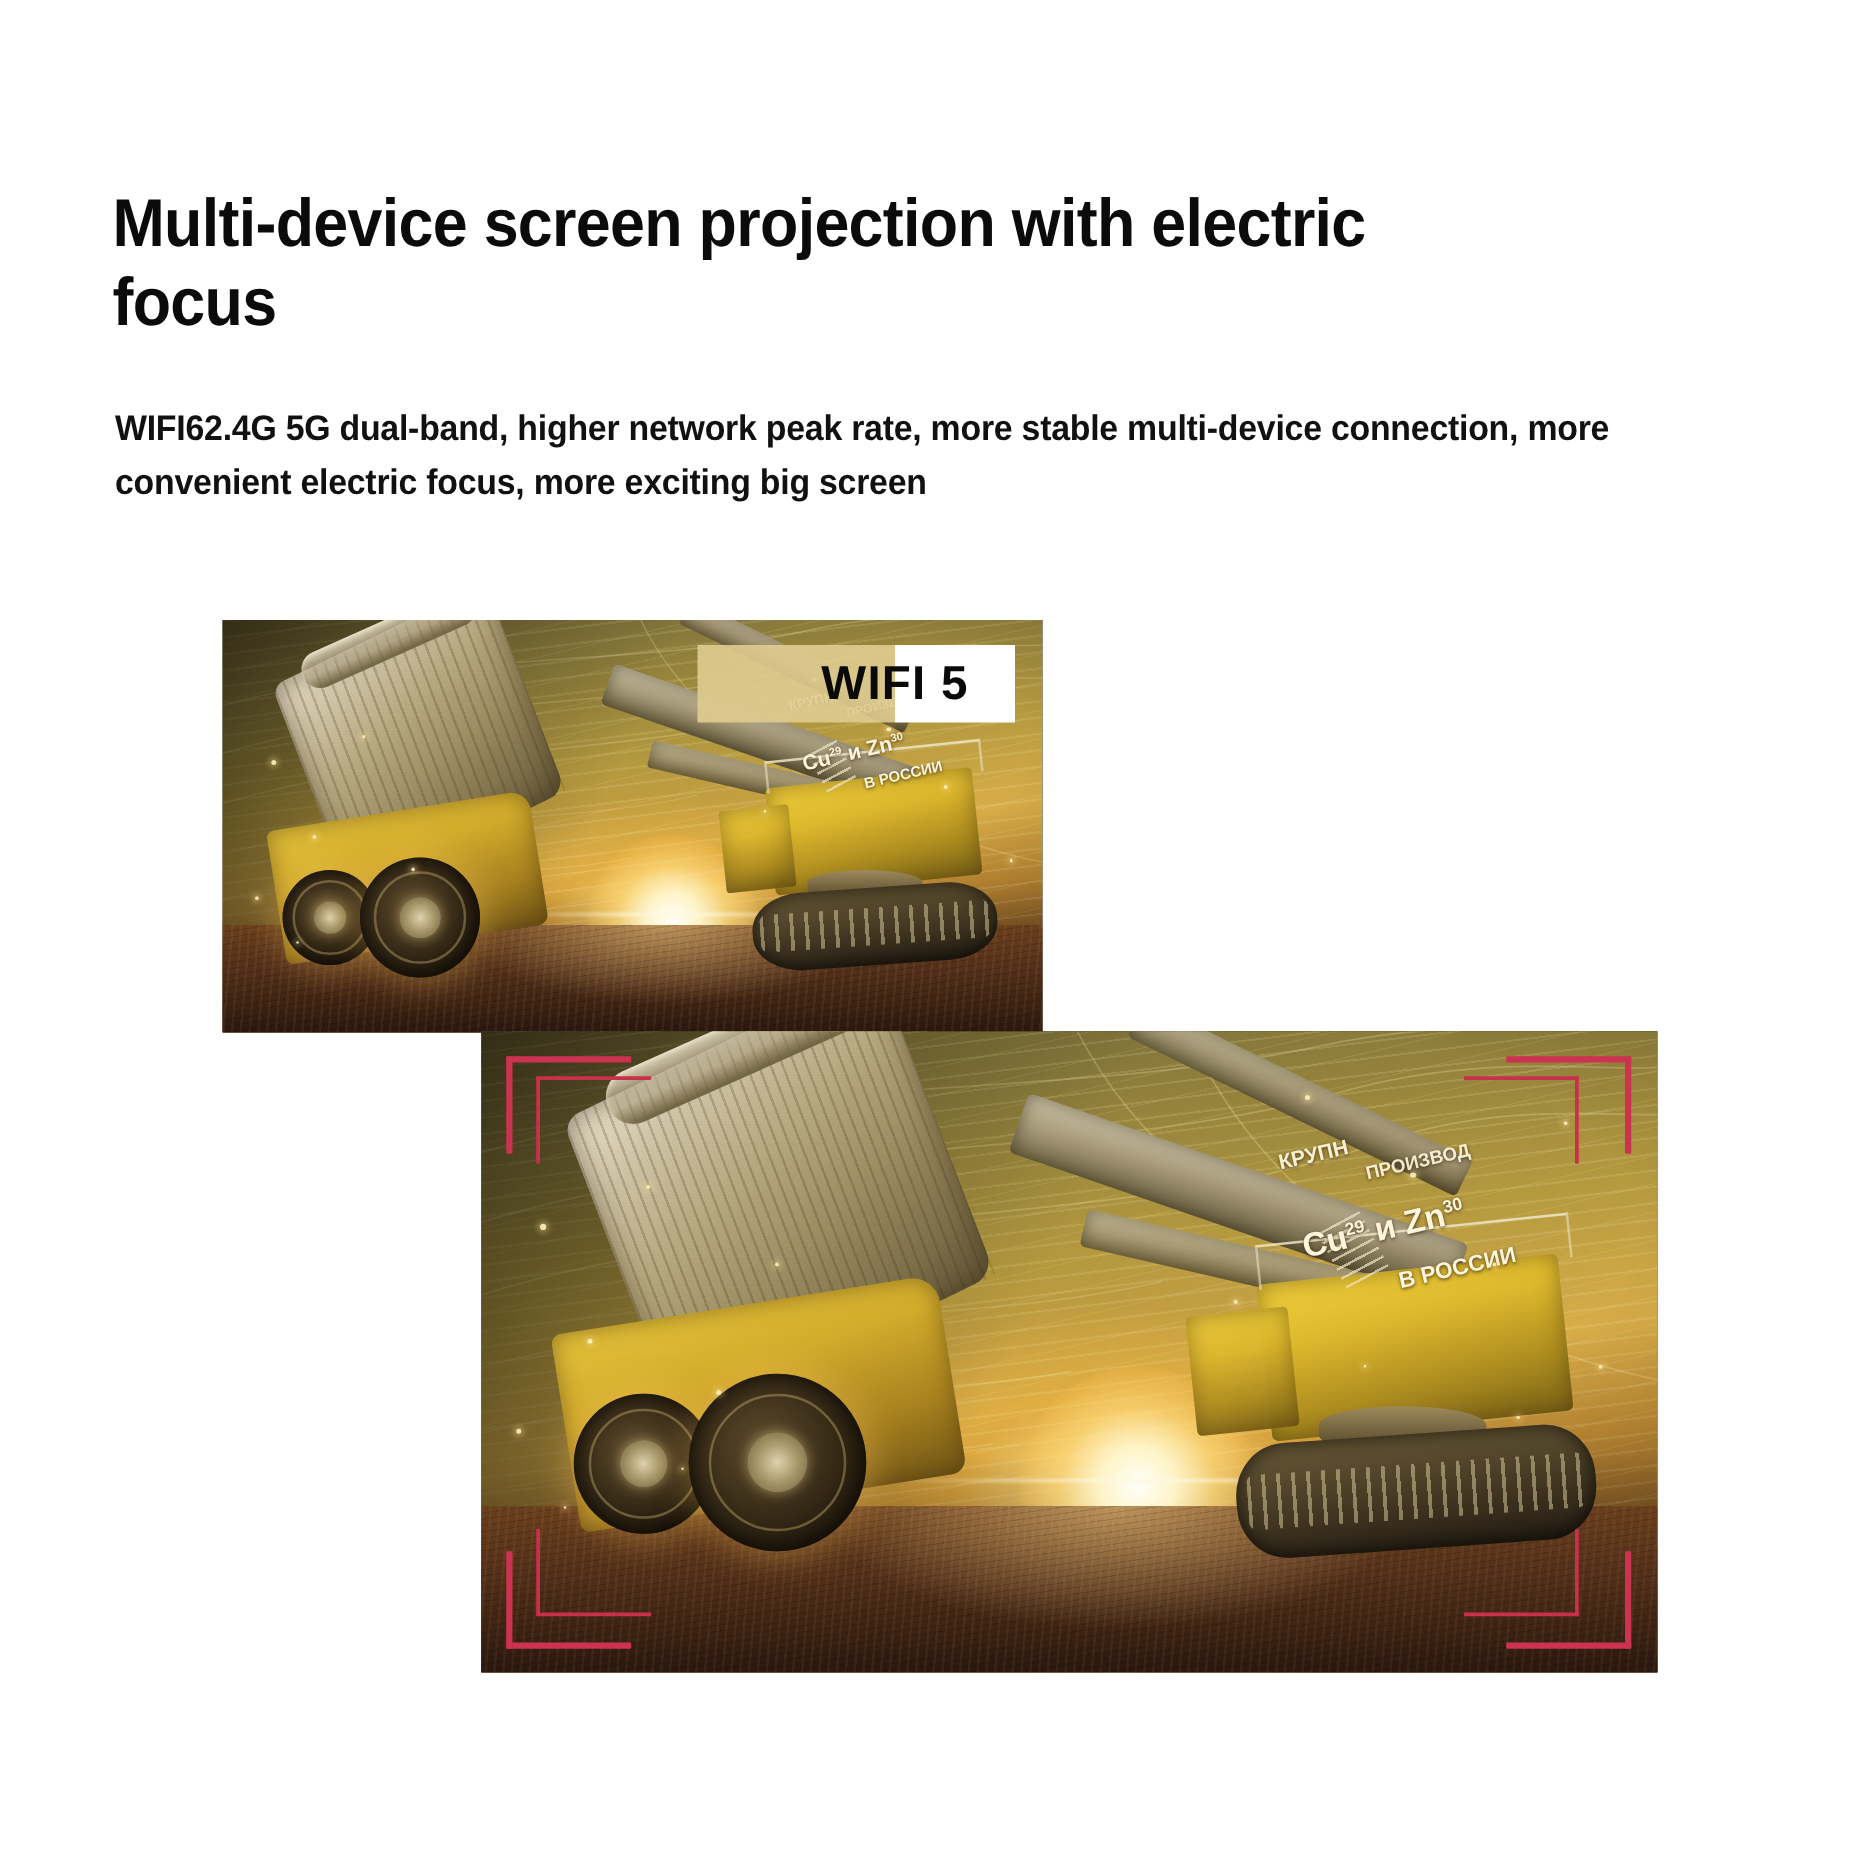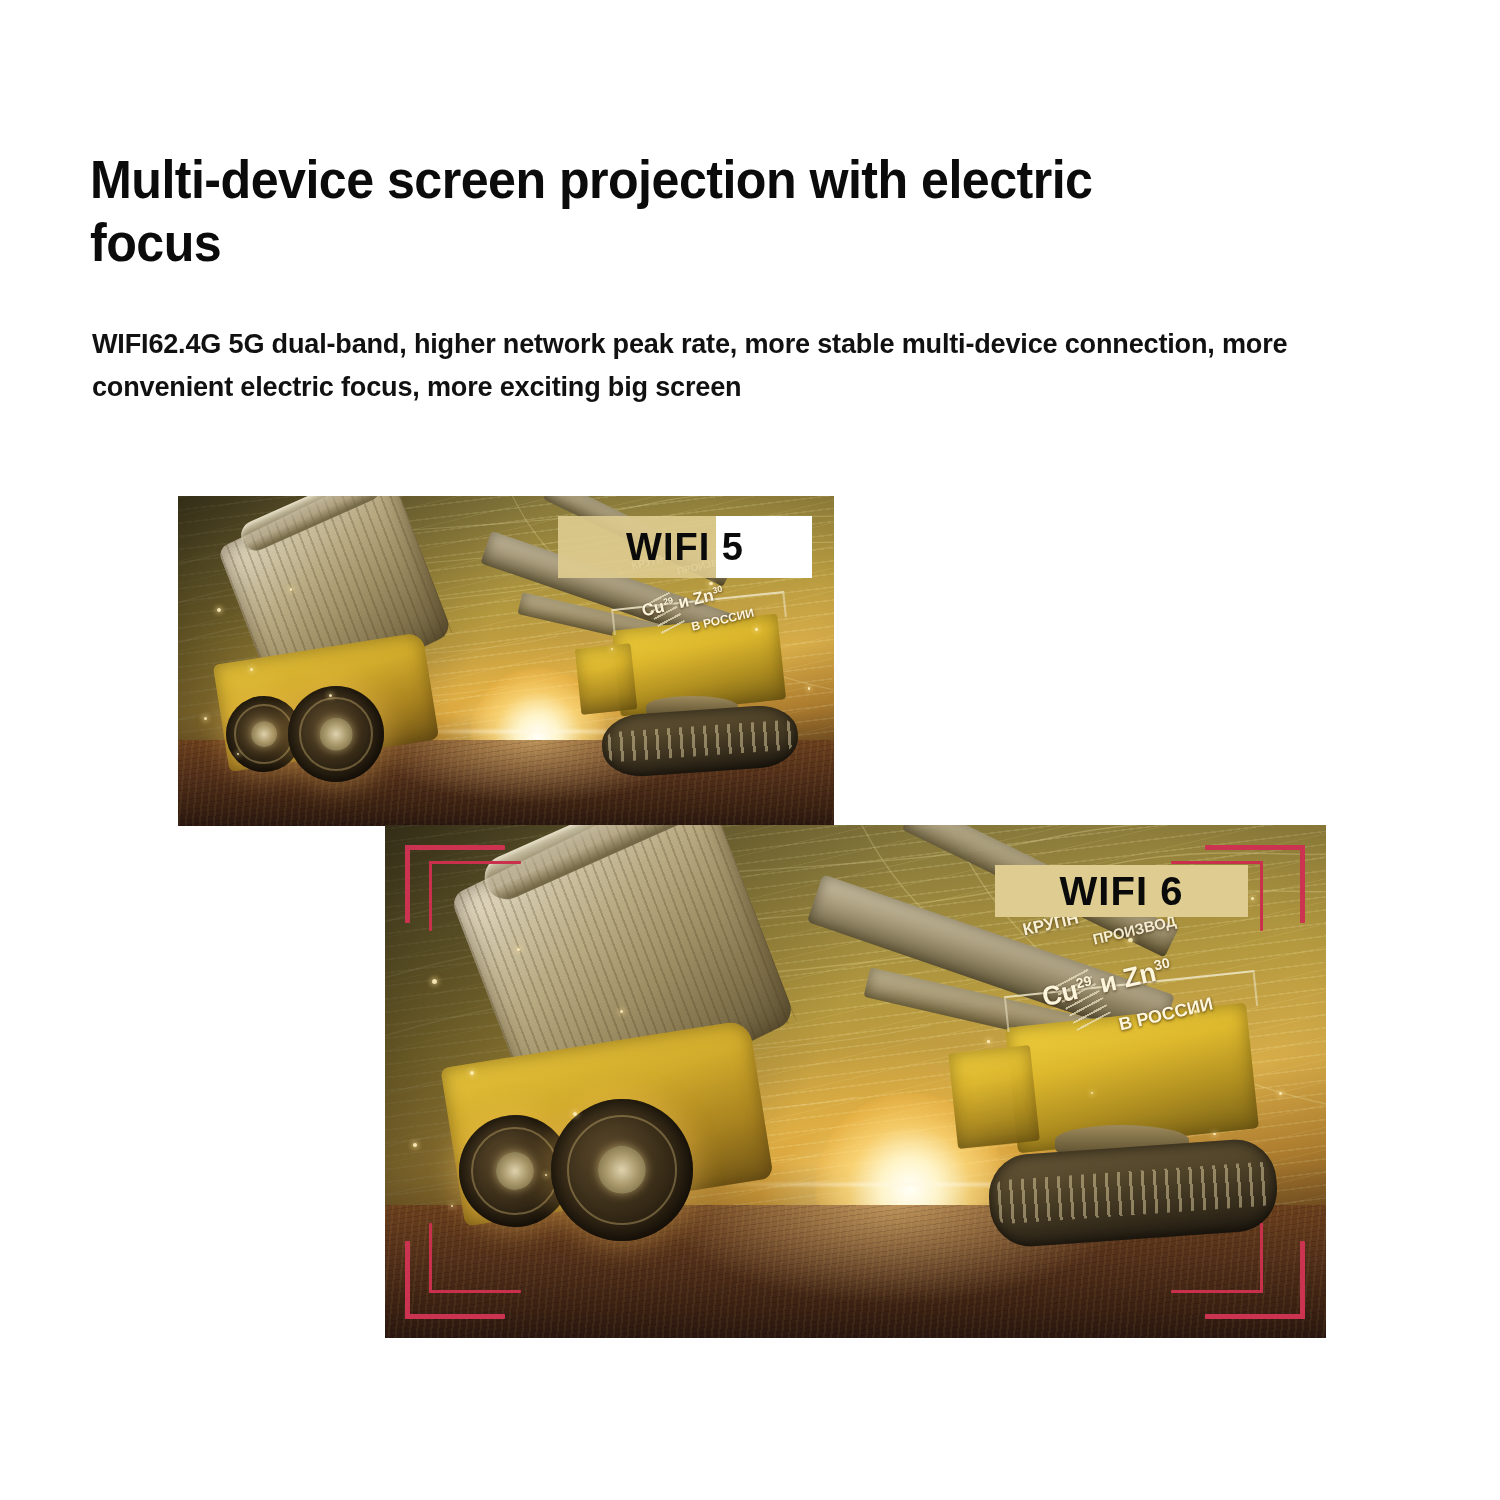--- a/index.html
+++ b/index.html
@@ -271,21 +271,21 @@
       <i style="left:72%;top:14%;width:3px;height:3px;"></i>
       <i style="left:81%;top:26%;width:3.5px;height:3.5px;"></i>
       <i style="left:88%;top:40%;width:2.5px;height:2.5px;"></i>
       <i style="left:93%;top:18%;width:3px;height:3px;"></i>
       <i style="left:66%;top:46%;width:2px;height:2px;"></i>
       <i style="left:96%;top:58%;width:2.5px;height:2.5px;"></i>
     </div>
   </div>
 
   <div class="badge5-white" style="left:716px;top:516px;width:96px;height:62px;z-index:6;"></div>
-  <div class="badge badge5" style="left:558px;top:516px;width:254px;height:62px;font-size:38px;z-index:7;background:transparent;">
+  <div class="badge badge5" style="left:558px;top:516px;width:254px;height:62px;font-size:38px;z-index:7;background:transparent;padding-left:31px;">
     <div style="position:absolute;left:0;top:0;width:158px;height:62px;background:rgba(223,204,144,0.90);"></div>
     <span class="badge-txt">WIFI 5</span>
   </div>
 
   <div class="photo" style="left:385px;top:825px;width:941px;height:513px;">
     <div class="sky"></div>
     <div class="streaks"></div>
 
     <svg class="curves" viewBox="0 0 941 513" preserveAspectRatio="none">
       <g fill="none" stroke="rgba(255,235,160,0.30)" stroke-width="1.4">
@@ -390,18 +390,15 @@
 
     <div class="bk" style="left:810px;top:404px;width:110px;height:90px;z-index:8;">
       <span style="right:0;bottom:0;width:100px;height:5px;"></span>
       <span style="right:0;bottom:0;width:5px;height:78px;"></span>
     </div>
     <div class="bk thin" style="left:782px;top:388px;width:96px;height:80px;z-index:8;">
       <span style="right:0;bottom:0;width:92px;height:3px;"></span>
       <span style="right:0;bottom:0;width:3px;height:70px;"></span>
     </div>
 
-    <div class="badge badge6" style="left:610px;top:40px;width:253px;height:52px;font-size:40px;z-index:9;">
-      <span class="badge-txt">WIFI 6</span>
-    </div>
   </div>
 
 </div>
 
 </body></html>

